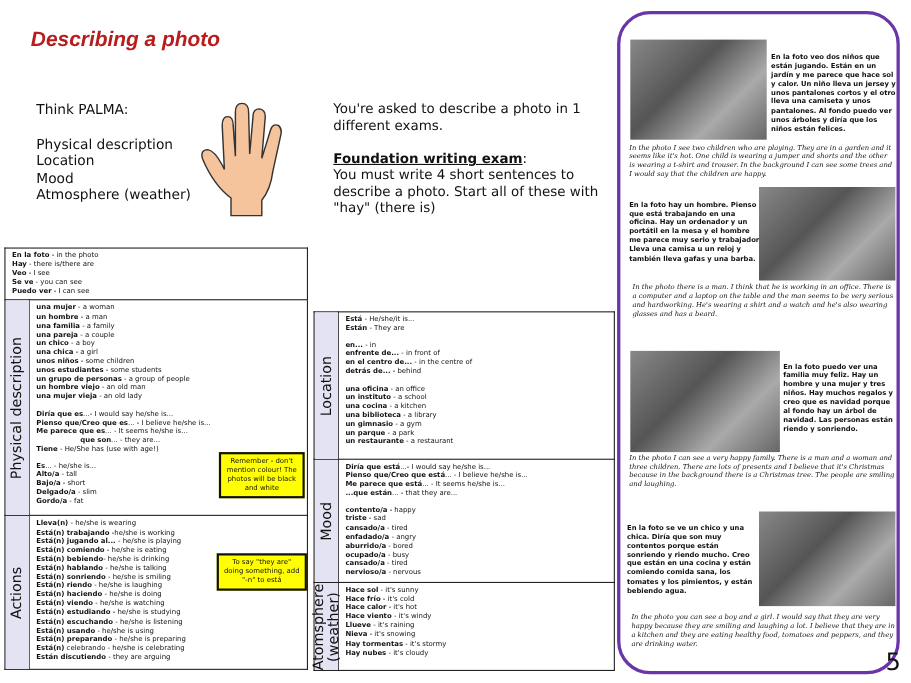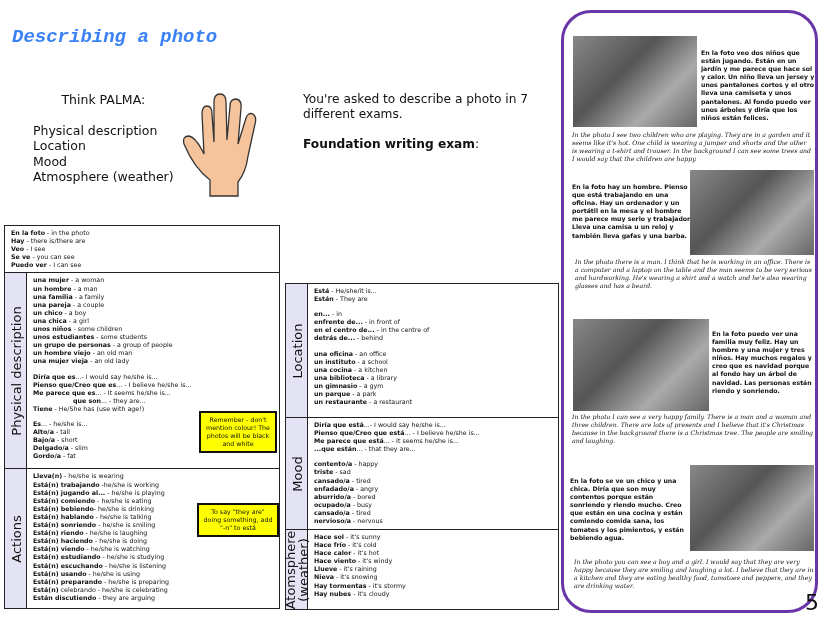--- a/index.html
+++ b/index.html
@@ -1,25 +1,25 @@
 <!DOCTYPE html>
 <html><head>
 <meta charset="utf-8">
 <style>
   * { box-sizing: border-box; margin: 0; padding: 0; }
   body { width: 828px; height: 621px; background: #fff; position: relative; overflow: hidden;
          font-family: "DejaVu Sans", sans-serif; color: #111; }
-  .title { position: absolute; left: 12px; top: 26px; font-family: Liberation Mono, monospace;
-           font-style: italic; font-weight: bold; font-size: 19px; color: #3b82f6; }
+  .title { position: absolute; left: 28px; top: 26px; font-family: Liberation Sans, sans-serif;
+           font-style: italic; font-weight: bold; font-size: 19px; color: #b91c1c; }
   .palma { position: absolute; left: 33px; top: 92px; font-size: 12.5px; line-height: 15.5px; }
-  .palma .head { margin-bottom: 15px; text-align: center; }
+  .palma .head { margin-bottom: 15px; }
   .hand { position: absolute; left: 180px; top: 92px; width: 90px; height: 108px; }
   .intro { position: absolute; left: 303px; top: 92px; width: 260px; font-size: 12.2px; line-height: 15px; }
   .intro p { margin-bottom: 15px; }
-  .intro .u { font-weight: bold; }
+  .intro .u { text-decoration: underline; font-weight: bold; }
   table.vocab { position: absolute; border-collapse: collapse; font-size: 6.3px; line-height: 8.1px; }
   table.vocab td { border: 1.5px solid #222; vertical-align: top; }
   .side { width: 22px; background: #e3e3f3; position: relative; }
   .side span { position: absolute; left: 50%; top: 50%; transform: translate(-50%,-50%) rotate(-90deg);
                white-space: nowrap; font-size: 13px; line-height: 13px; }
   .side span.two { font-size: 11px; line-height: 11px; text-align: center; }
   .cell { padding: 3px 6px; position: relative; }
   .row b { font-weight: bold; }
   .gap { height: 7px; }
   .note { position: absolute; background: #ffff00; border: 2px solid #111; font-size: 6.3px;
@@ -42,23 +42,23 @@
   <div>Location</div>
   <div>Mood</div>
   <div>Atmosphere (weather)</div>
 </div>
 
 <svg class="hand" viewBox="0 0 90 108">
   <path d="M30 104 L30 88 Q14 76 4 52 Q2 44 9 44 Q15 45 22 58 L24 62 L22 22 Q22 14 27 14 Q32 14 32 22 L34 50 L34 10 Q34 2 40 2 Q46 2 46 10 L47 48 L50 14 Q50 7 56 7 Q62 8 61 16 L58 52 L66 26 Q68 20 73 22 Q77 25 75 32 L68 64 Q66 80 58 90 L58 104 Z" fill="#f5c39c" stroke="#333" stroke-width="1.3"></path>
 </svg>
 
 <div class="intro">
-  <p>You're asked to describe a photo in 7 different exams.</p>
+  <p>You're asked to describe a photo in 1 different exams.</p>
   <p><span class="u">Foundation writing exam</span>:<br>
-     </p>
+     <span>You must write 4 short sentences to describe a photo. Start all of these with "hay" (there is)</span></p>
 </div>
 
 <table class="vocab" style="left:4px; top:225px; width:276px;">
   <tbody>
       <tr style="height:46px;">
     <td colspan="2" class="cell">
       <div class="row"><b>En la foto</b><span> - in the photo</span></div>
       <div class="row"><b>Hay</b><span> - there is/there are</span></div>
       <div class="row"><b>Veo</b><span> - I see</span></div>
       <div class="row"><b>Se ve</b><span> - you can see</span></div>

